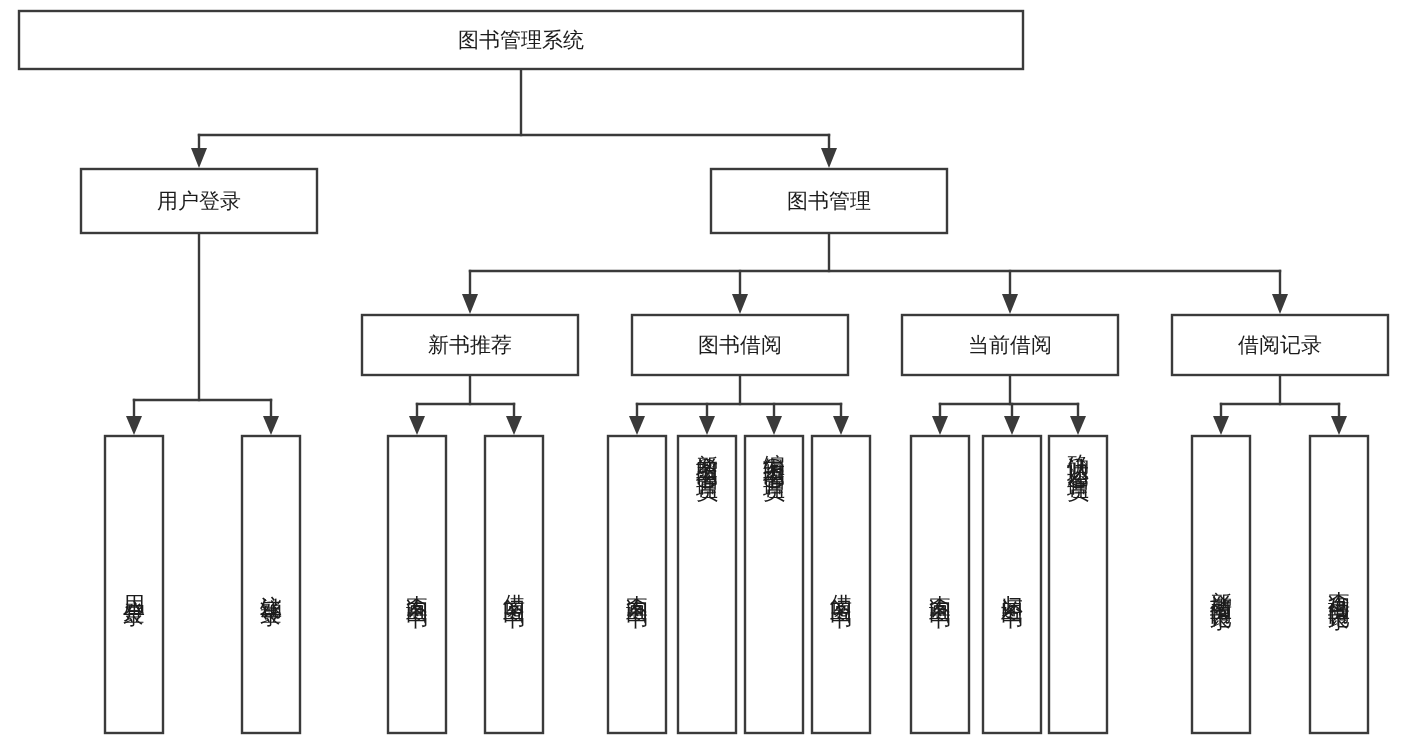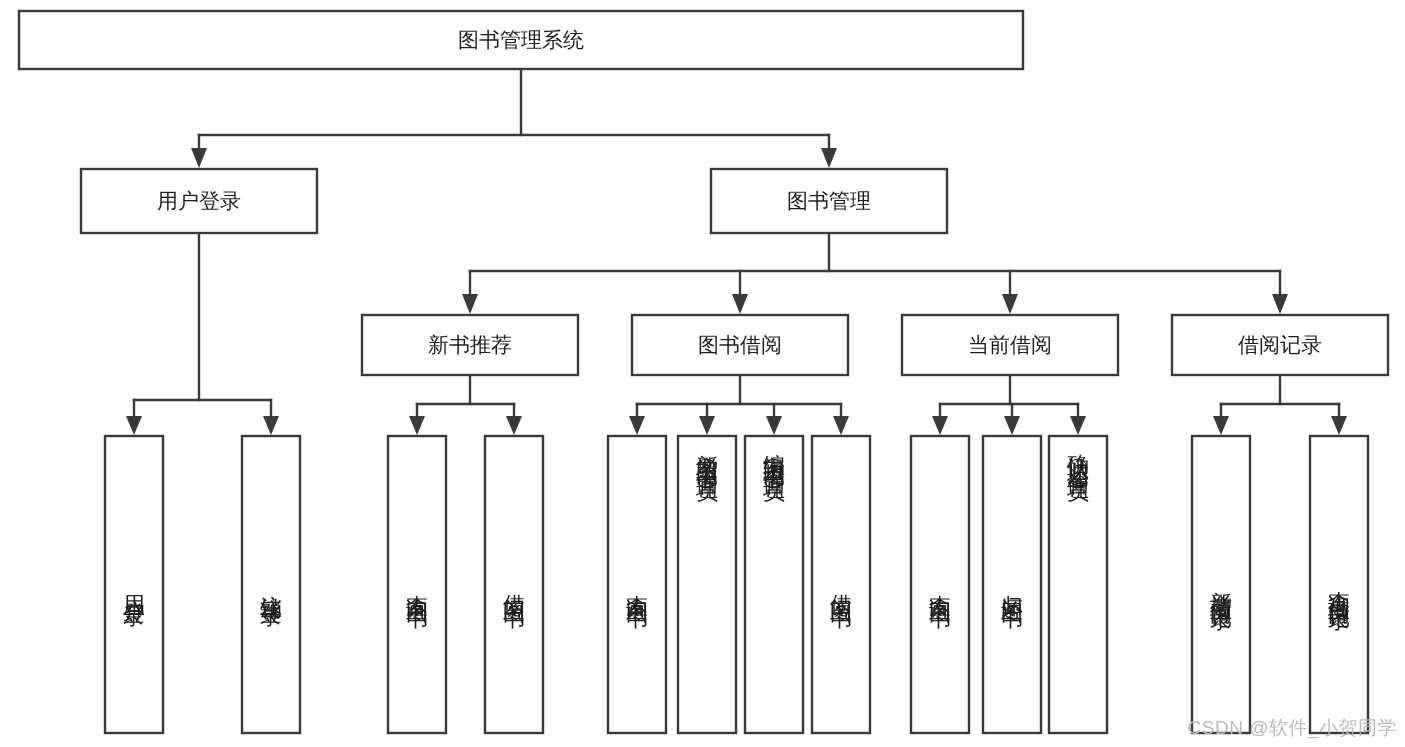--- a/index.html
+++ b/index.html
@@ -226,14 +226,13 @@
   <div class="leaf-label-box" style="left:1049px; top:436px; width:58px; height:297px; align-items:flex-start;">
     <span class="leaf-label-text">确认归还（管理员）</span>
   </div>
   <div class="leaf-label-box" style="left:1192px; top:436px; width:58px; height:297px;">
     <span class="leaf-label-text">新增借阅记录</span>
   </div>
   <div class="leaf-label-box" style="left:1310px; top:436px; width:58px; height:297px;">
     <span class="leaf-label-text">查询借阅记录</span>
   </div>
 
-  <div class="watermark">CSDN @软件_小贺同学</div>
 </div>
 
 </body></html>

